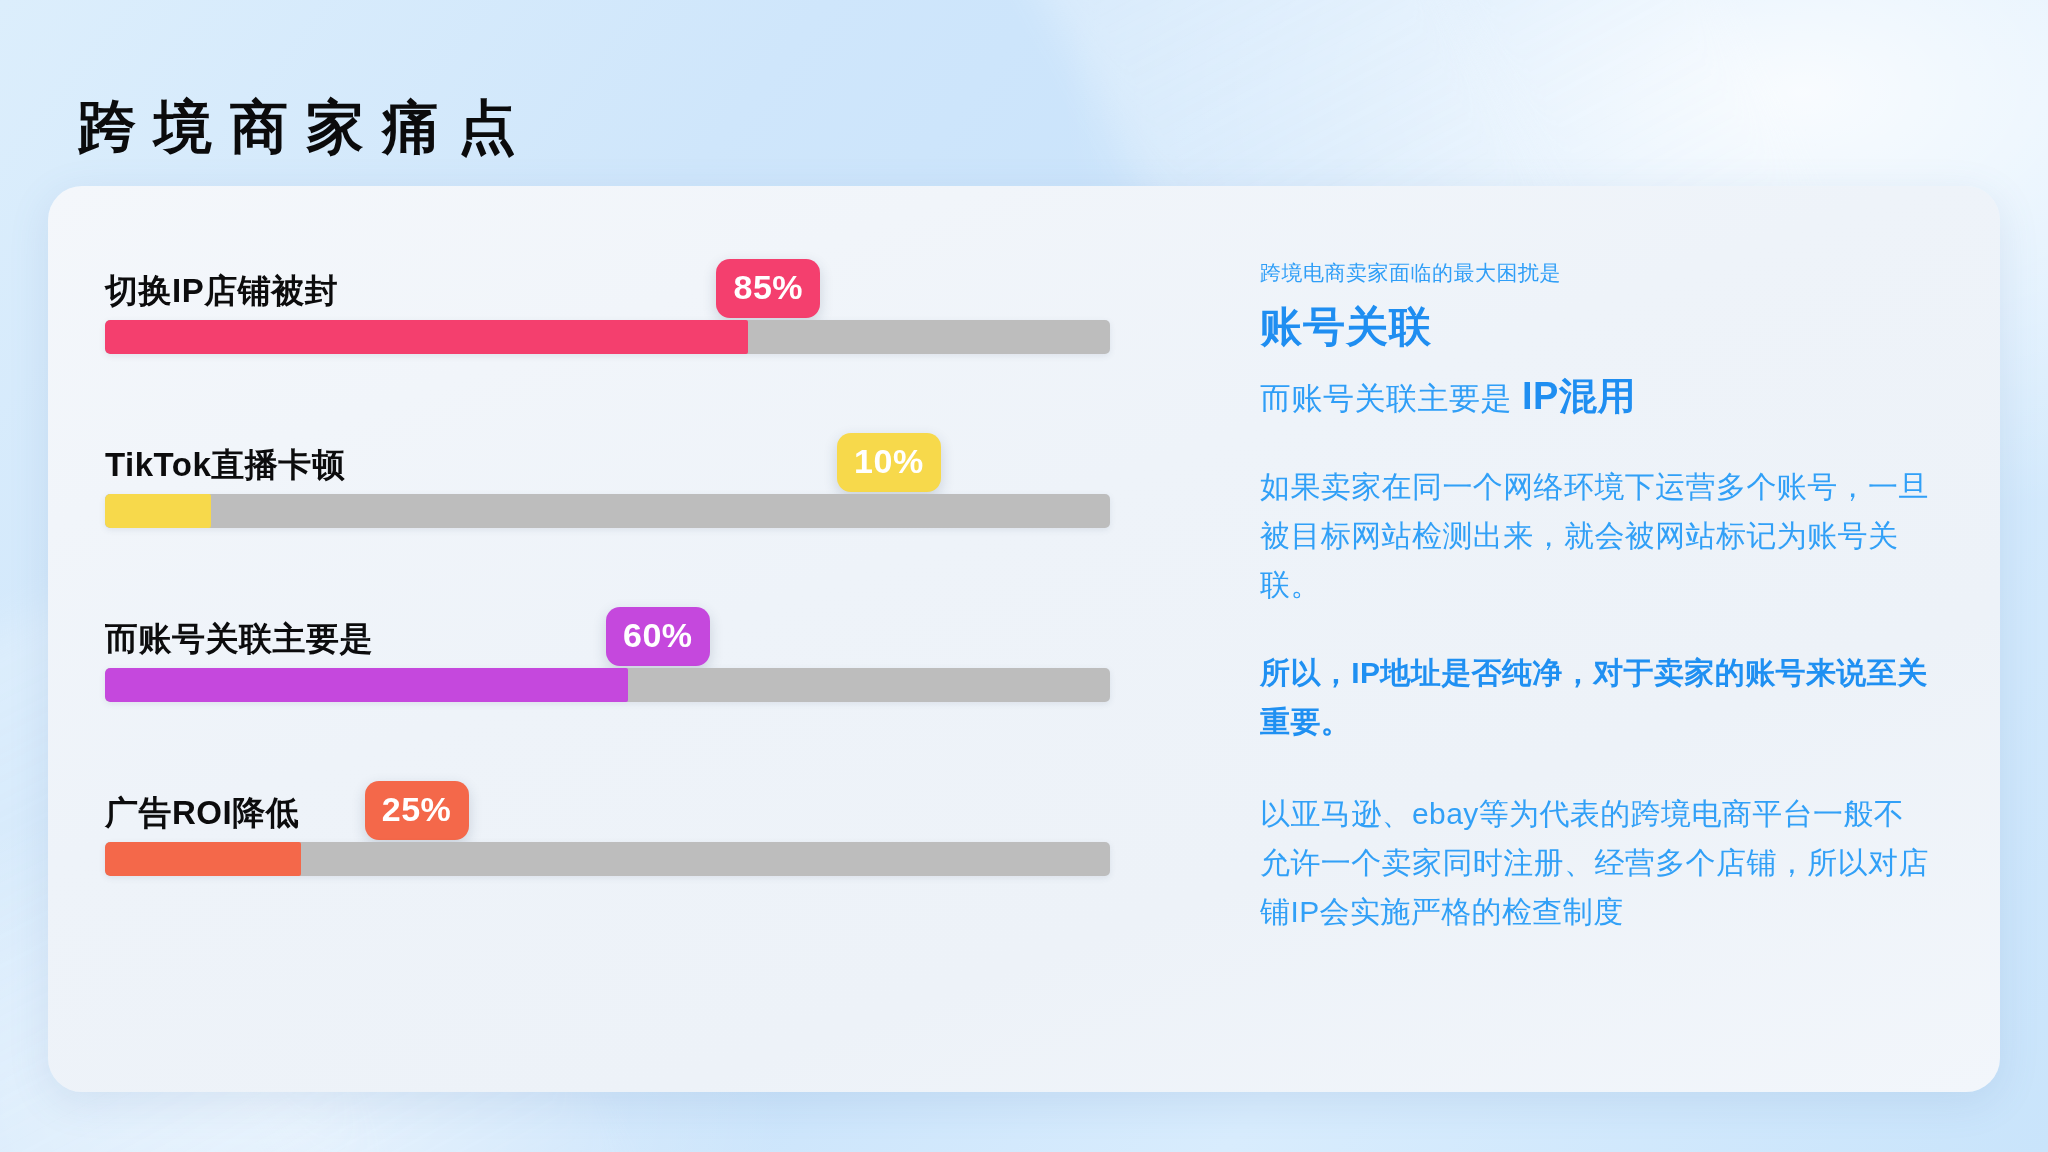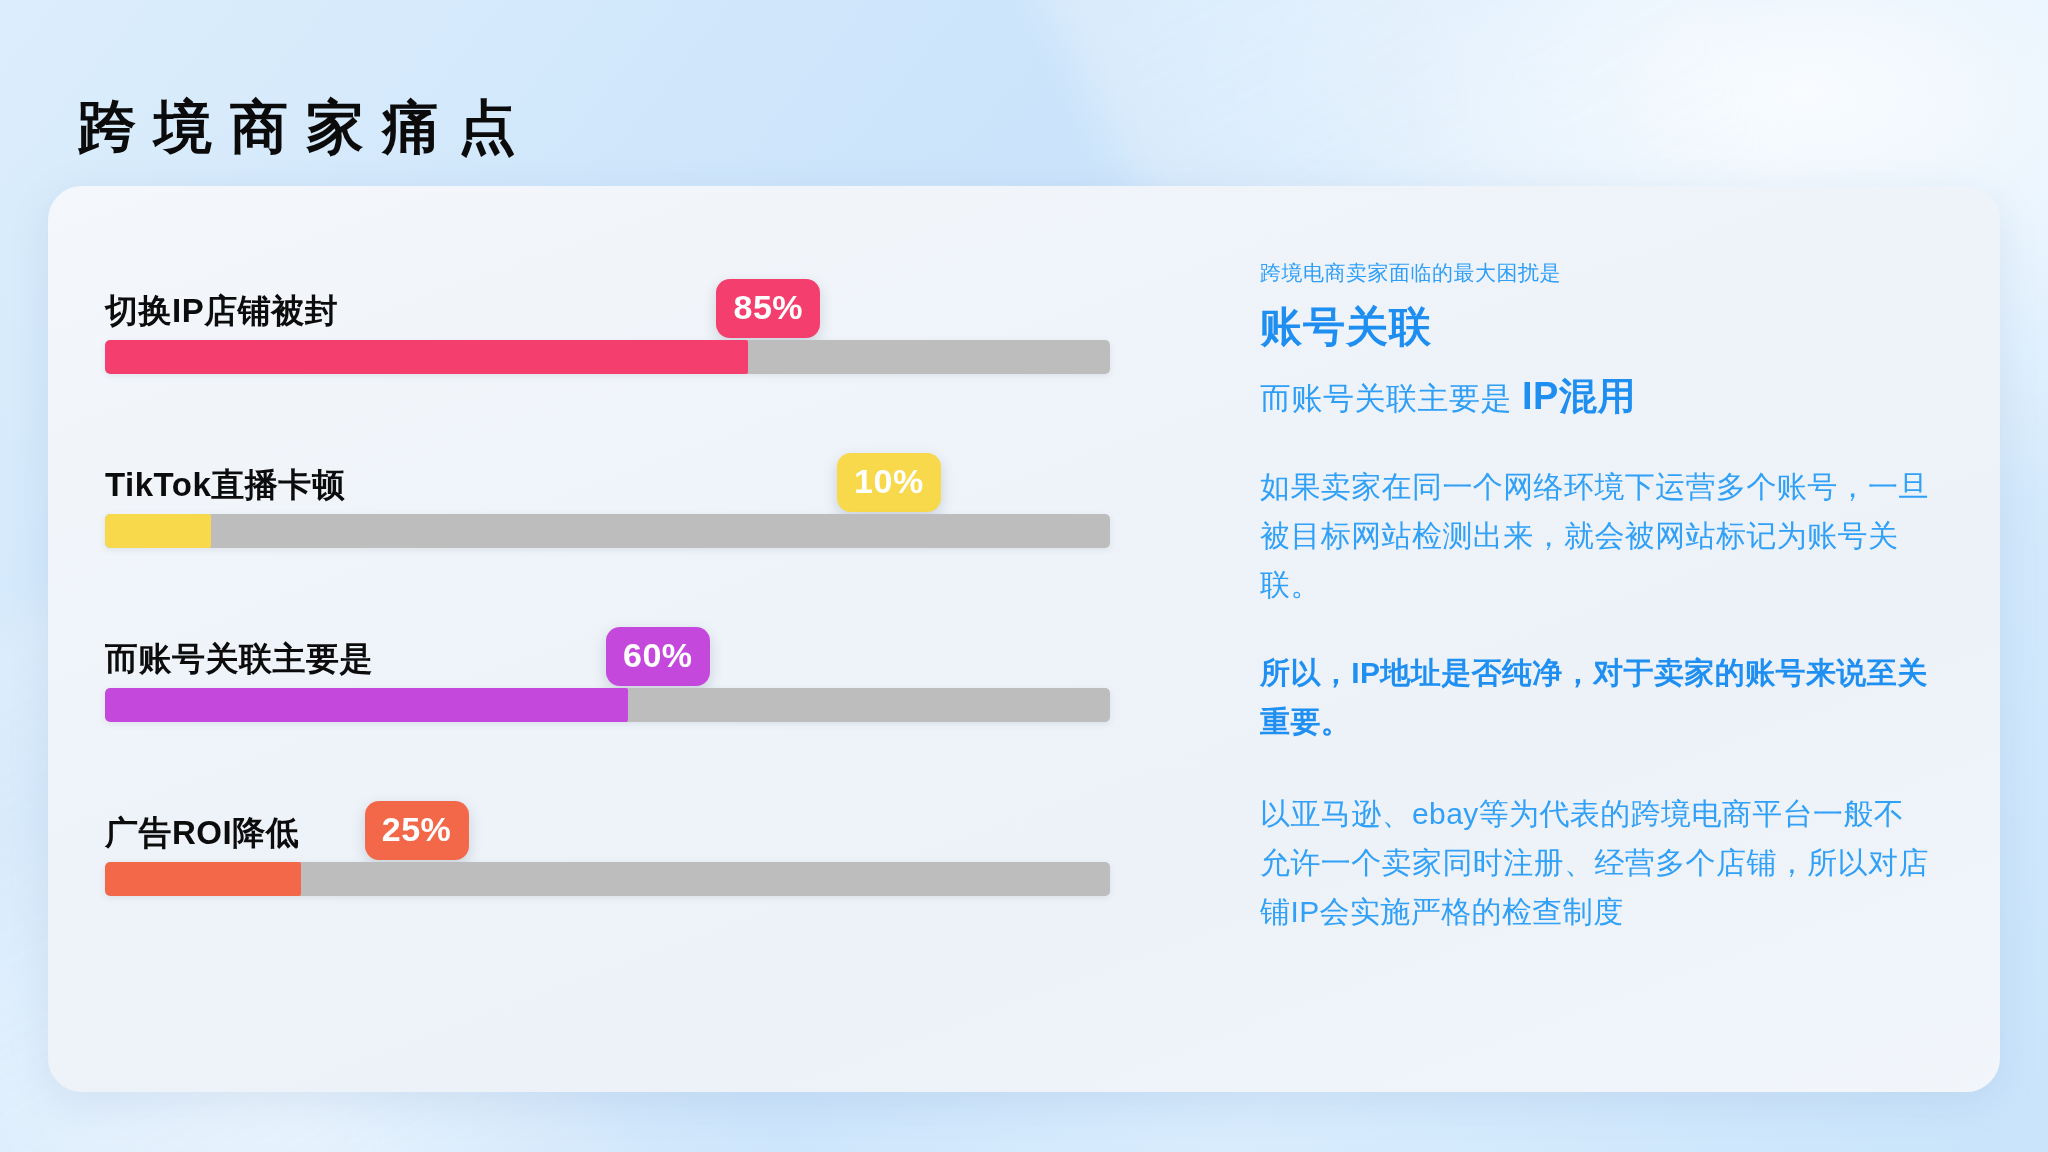--- a/index.html
+++ b/index.html
@@ -65,21 +65,21 @@
   .card-inner {
     position: absolute;
     inset: 0;
     display: flex;
   }
 
   
   .chart-pane {
     position: relative;
     width: 1140px;
-    padding: 68px 0 0 57px;
+    padding: 48px 0 0 57px;
     box-sizing: border-box;
   }
 
   .bar-group {
     position: relative;
     width: 1005px;
     margin-bottom: 54px;
   }
   .bar-group:last-child { margin-bottom: 0; }
 

